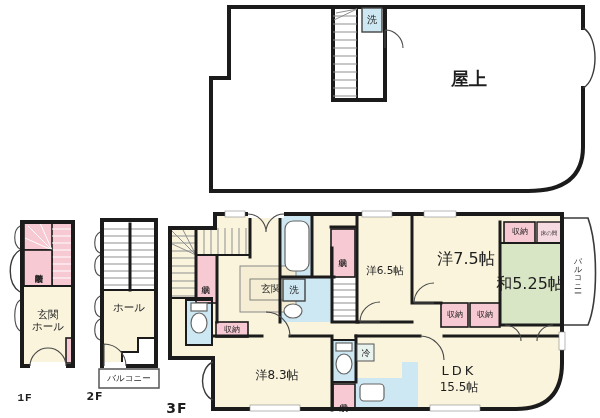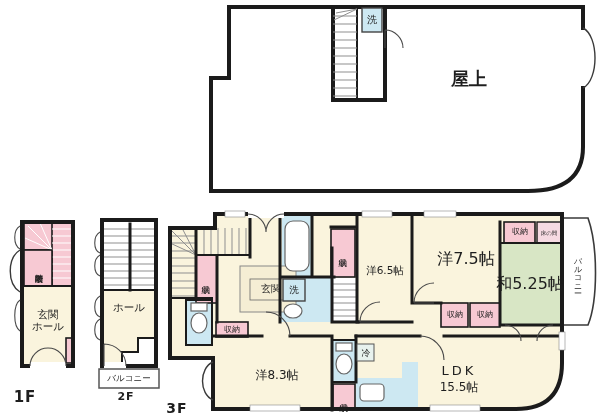--- a/index.html
+++ b/index.html
@@ -175,25 +175,25 @@
     <path class="arc" d="M505,325 A16,16 0 0 1 521,341 M553,325 A16,16 0 0 0 537,341"></path>
   </g>
 </svg>
 
 <div class="lbl" style="left:469px;top:79px;font-size:18px;font-weight:600;">屋上</div>
 <div class="lbl" style="left:372px;top:20px;font-size:10px;">洗</div>
 
 <div class="lbl v" style="left:38px;top:268px;font-size:8px;height:26px;">階段下収納</div>
 <div class="lbl" style="left:48px;top:320px;font-size:10.5px;">玄関
 ホール</div>
-<div class="lbl fl" style="left:25px;top:398px;font-size:15px;">1F</div>
+<div class="lbl fl" style="left:25px;top:398px;font-size:11px;font-family:Liberation Mono, monospace;">1F</div>
 
 <div class="lbl" style="left:129px;top:307px;font-size:10.5px;">ホール</div>
 <div class="lbl" style="left:129px;top:378px;font-size:8.5px;">バルコニー</div>
-<div class="lbl fl" style="left:95px;top:397px;font-size:11px;margin-left:31px;">2F</div>
+<div class="lbl fl" style="left:95px;top:397px;font-size:11px;">2F</div>
 <div class="lbl fl" style="left:177px;top:408px;font-size:14px;">3F</div>
 
 <div class="lbl v" style="left:206px;top:279px;font-size:8.5px;">収納</div>
 <div class="lbl" style="left:271px;top:289px;font-size:10px;">玄関</div>
 <div class="lbl" style="left:294px;top:290px;font-size:9.5px;">洗</div>
 <div class="lbl v" style="left:343px;top:252px;font-size:8.5px;">収納</div>
 <div class="lbl" style="left:385px;top:270px;font-size:10.5px;">洋6.5帖</div>
 <div class="lbl" style="left:466px;top:259px;font-size:16px;">洋7.5帖</div>
 <div class="lbl" style="left:455px;top:315px;font-size:8px;">収納</div>
 <div class="lbl" style="left:485px;top:315px;font-size:8px;">収納</div>

